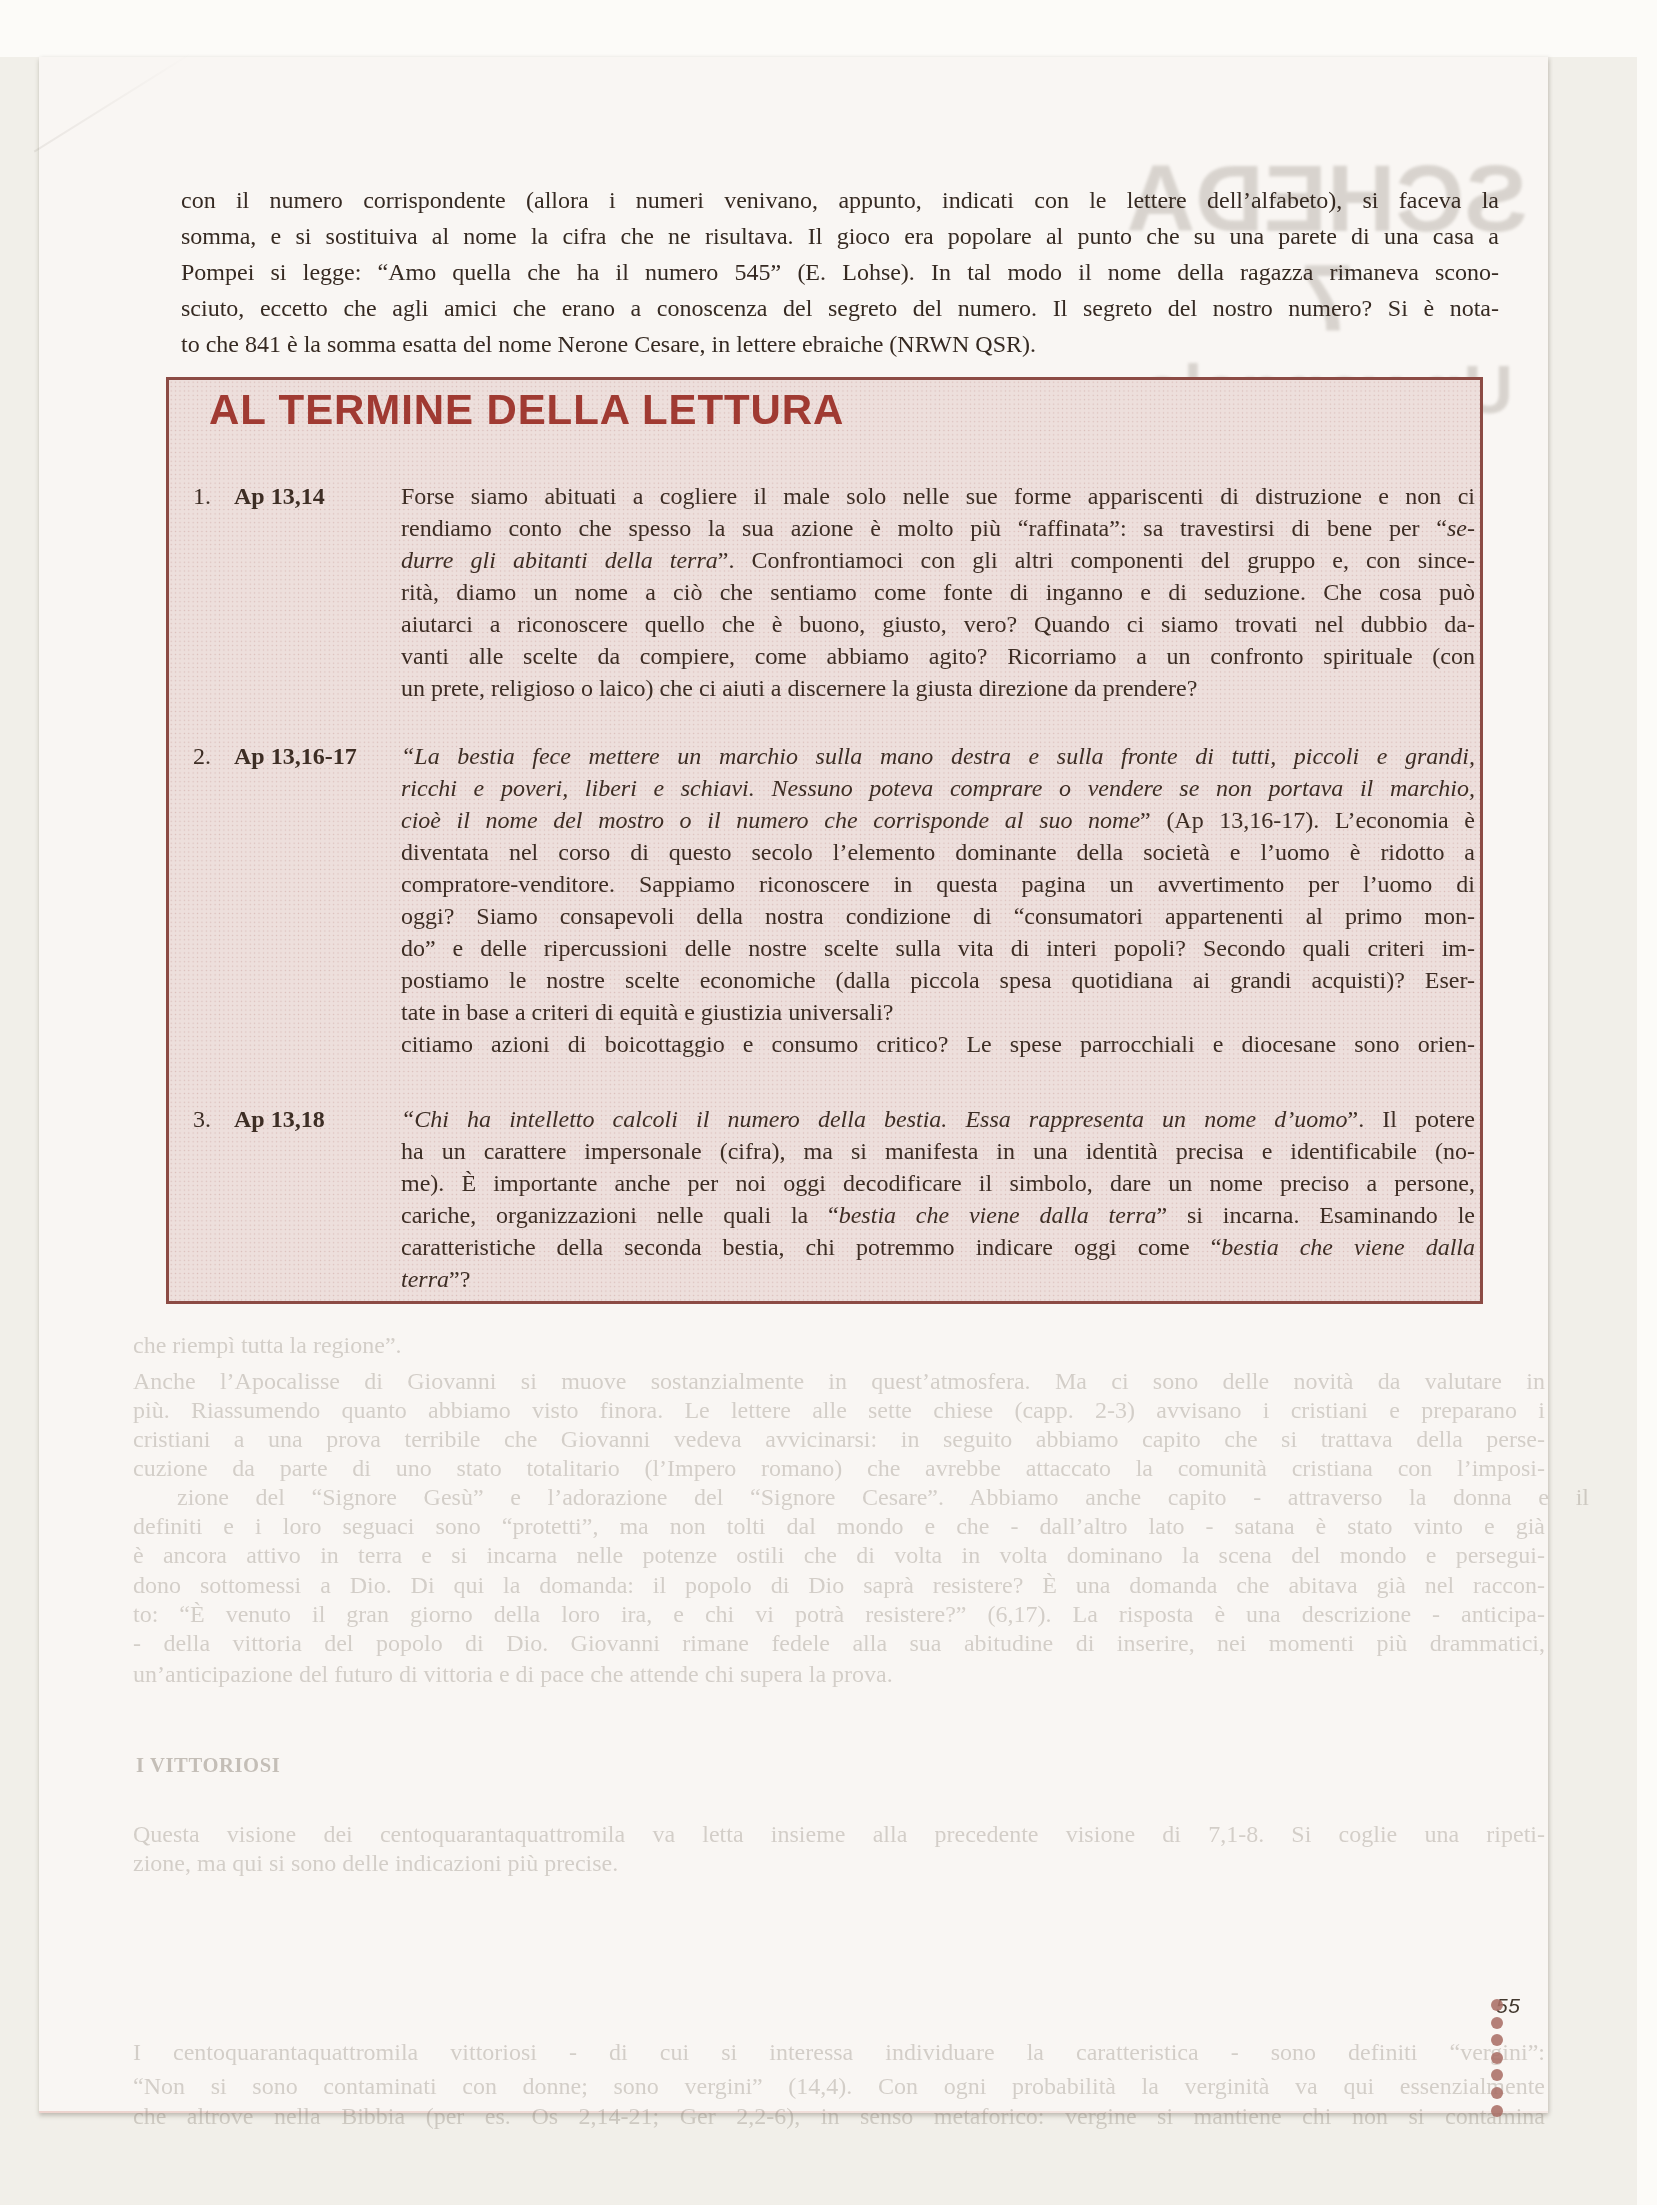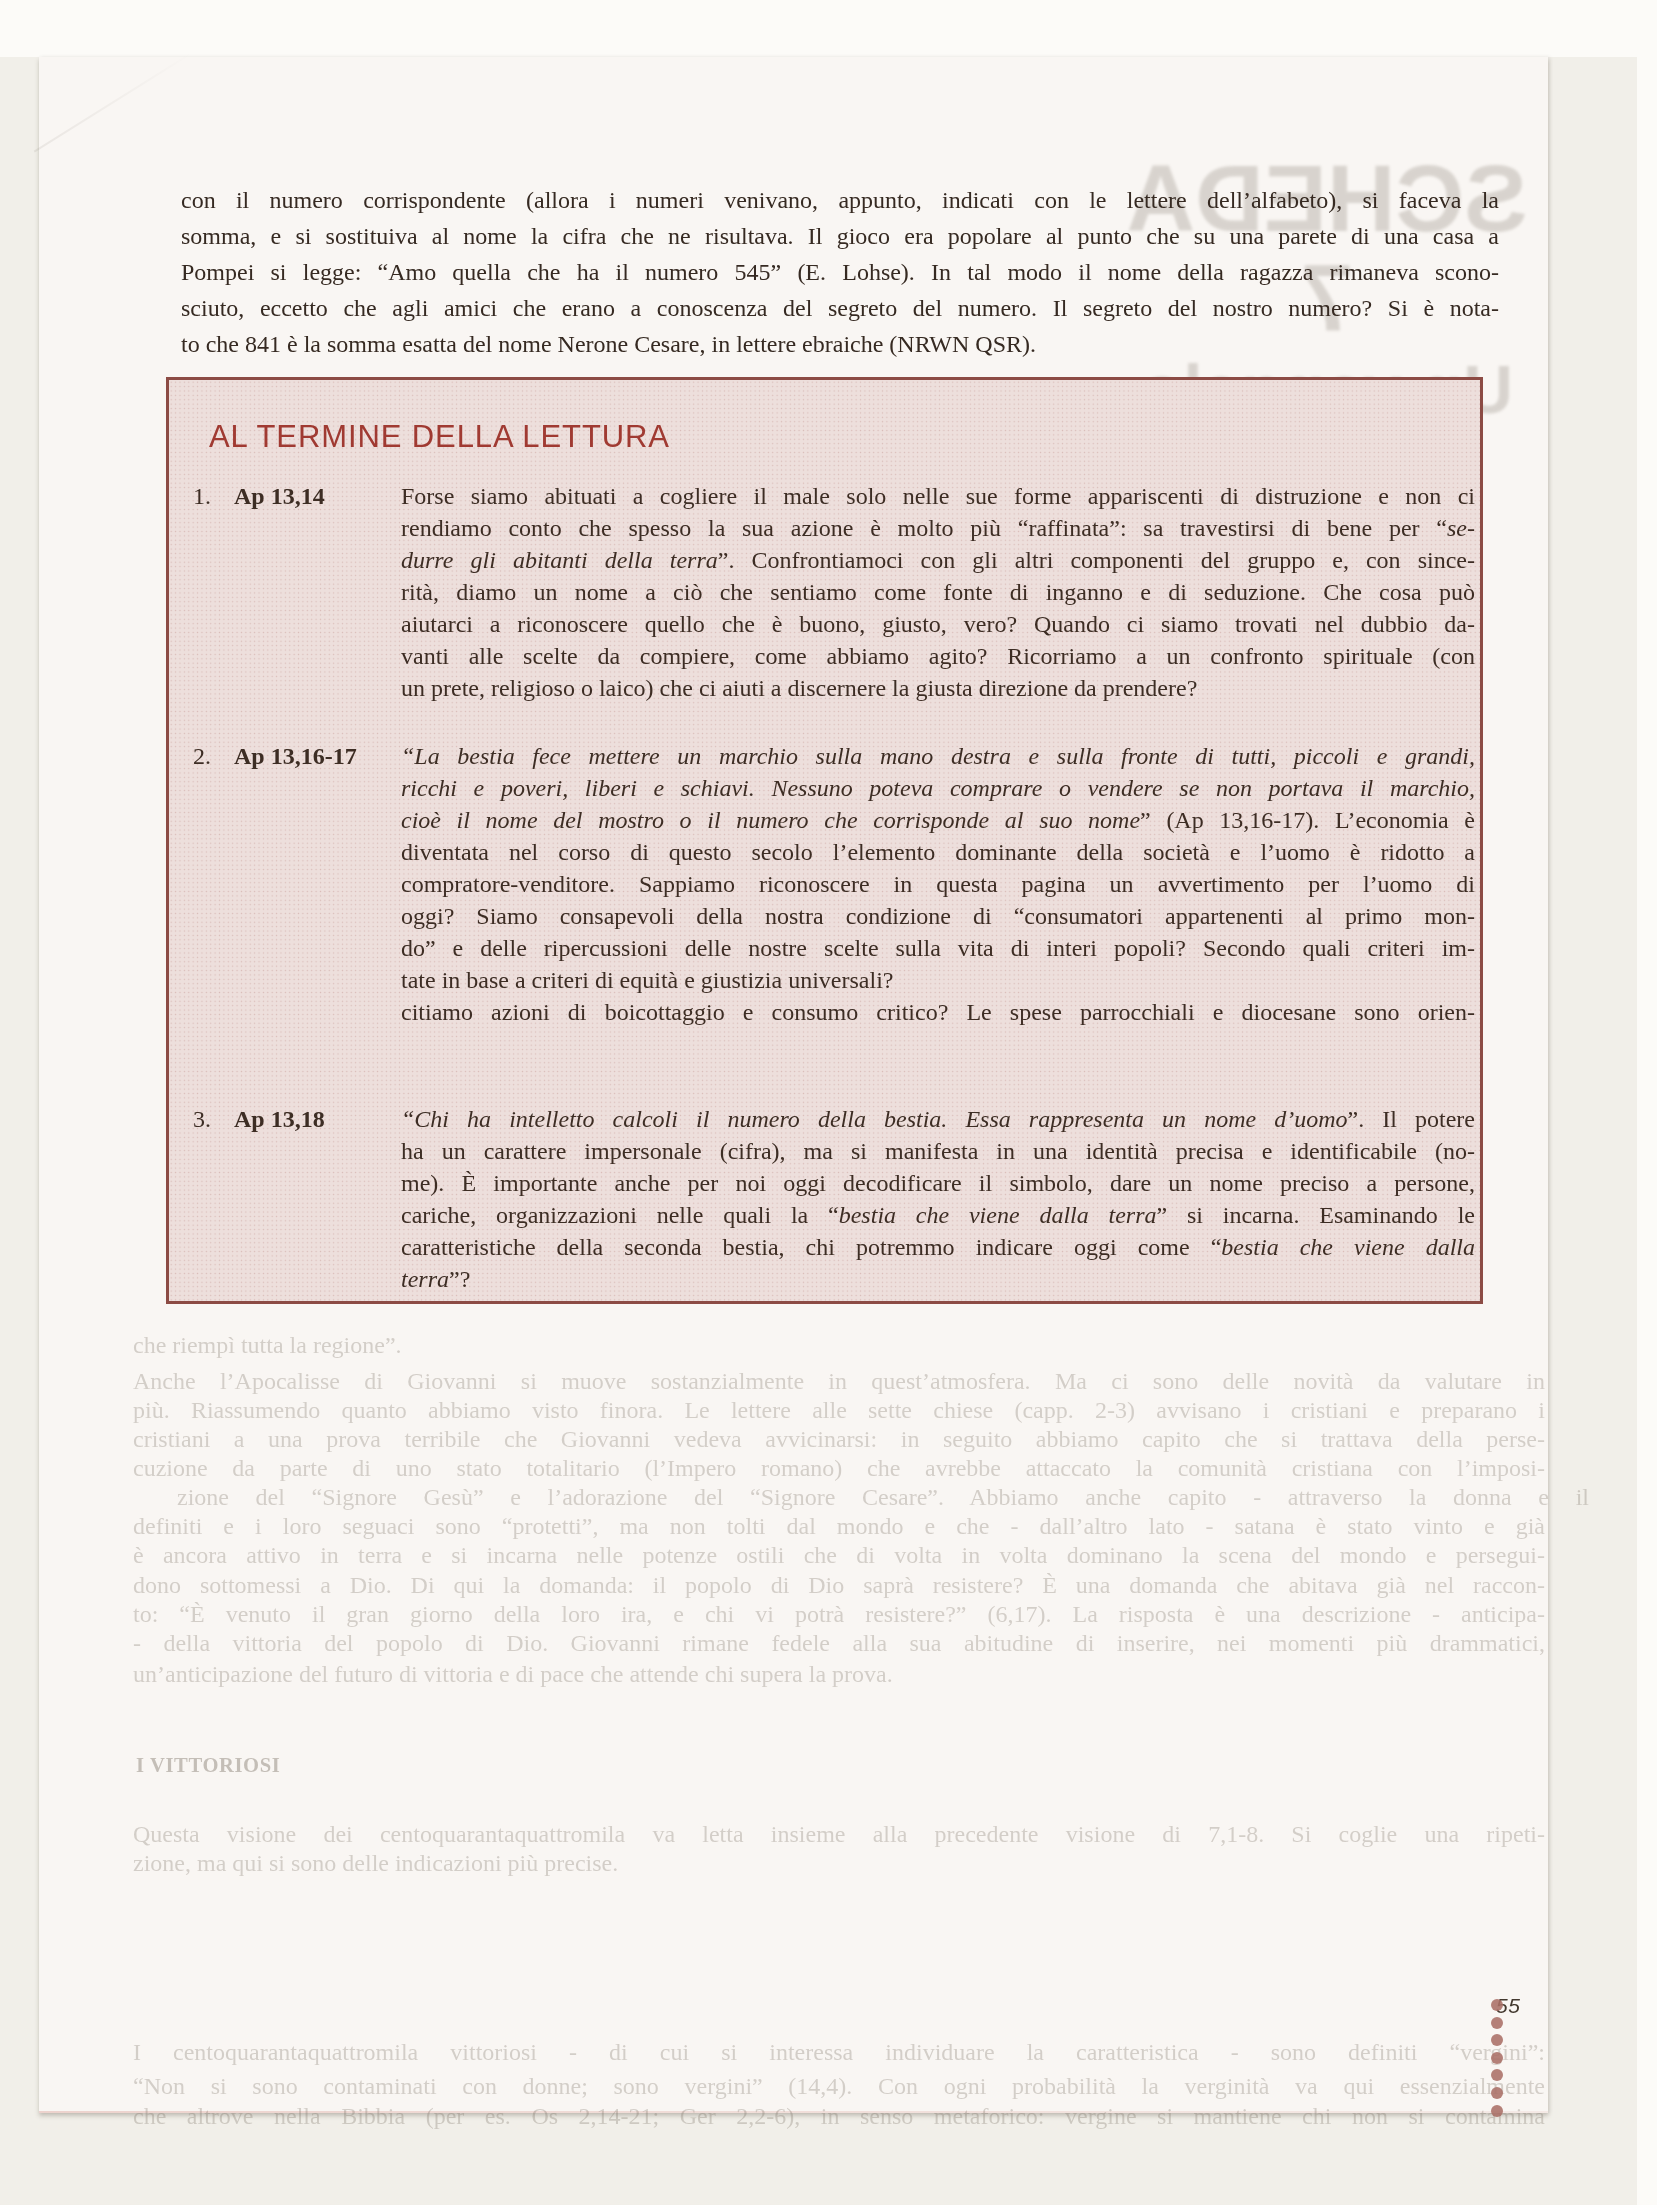--- a/index.html
+++ b/index.html
@@ -18,22 +18,22 @@
   #intro{position:absolute;left:142px;top:125px;width:1318px;z-index:3;color:var(--text,#362a22);}
   .il{font-size:24px;line-height:36px;white-space:normal;}
   .j{text-align:justify;text-align-last:justify;}
   .it{font-style:italic;}
   
   #box{position:absolute;left:127px;top:320px;width:1311px;height:921px;z-index:3;
        border:3.7px solid var(--box-border,#8c4b44);
        background-color:var(--box-background,#eddfdc);
        background-image:radial-gradient(circle, var(--box-dot,#d9bcb8) 0.8px, transparent 0.9px);
        background-size:4.4px 4.4px;}
-  #box-title{position:absolute;left:40px;top:39px;font-family:"Liberation Sans", sans-serif;
-       font-weight:normal;font-size:31px;letter-spacing:0.9px;color:var(--box-title,#a03a32);}
+  #box-title{position:absolute;left:40px;top:6px;font-family:"Liberation Sans", sans-serif;
+       font-weight:bold;font-size:42px;letter-spacing:0.9px;color:var(--box-title,#a03a32);}
   .item{position:absolute;left:0;right:0;color:#3d2d24;}
   .num{position:absolute;left:24px;top:0;font-size:24px;line-height:32px;}
   .ref{position:absolute;left:65px;top:0;font-size:24px;line-height:32px;font-weight:bold;}
   .itxt{margin-left:232px;width:1074px;}
   .bl{font-size:24px;line-height:32px;}
   
   #ghost{position:absolute;left:0;top:0;width:1509px;height:2056px;z-index:1;}
   .gl{position:absolute;left:94px;width:1412px;font-size:24px;line-height:29px;
       color:var(--ghost-text,#7d7367);opacity:.30;filter:blur(0.2px);}
   .gl.full{text-align:justify;text-align-last:justify;}
@@ -114,20 +114,21 @@
           <span class="num">2.</span>
           <span class="ref">Ap 13,16-17</span>
           <div class="itxt">
             <div class="bl j"><span class="it">“La bestia fece mettere un marchio sulla mano destra e sulla fronte di tutti, piccoli e grandi,</span></div>
             <div class="bl j"><span class="it">ricchi e poveri, liberi e schiavi. Nessuno poteva comprare o vendere se non portava il marchio,</span></div>
             <div class="bl j"><span class="it">cioè il nome del mostro o il numero che corrisponde al suo nome</span><span>” (Ap 13,16-17). L’economia è</span></div>
             <div class="bl j">diventata nel corso di questo secolo l’elemento dominante della società e l’uomo è ridotto a</div>
             <div class="bl j">compratore-venditore. Sappiamo riconoscere in questa pagina un avvertimento per l’uomo di</div>
             <div class="bl j">oggi? Siamo consapevoli della nostra condizione di “consumatori appartenenti al primo mon-</div>
             <div class="bl j">do” e delle ripercussioni delle nostre scelte sulla vita di interi popoli? Secondo quali criteri im-</div>
+            <div class="bl j">postiamo le nostre scelte economiche (dalla piccola spesa quotidiana ai grandi acquisti)? Eser-</div>
             <div class="bl">tate in base a criteri di equità e giustizia universali?</div>
             <div class="bl j">citiamo azioni di boicottaggio e consumo critico? Le spese parrocchiali e diocesane sono orien-</div>
           </div>
         </div>
         <div class="item" style="top: 723px;">
           <span class="num">3.</span>
           <span class="ref">Ap 13,18</span>
           <div class="itxt">
             <div class="bl j"><span class="it">“Chi ha intelletto calcoli il numero della bestia. Essa rappresenta un nome d’uomo</span><span>”. Il potere</span></div>
             <div class="bl j">ha un carattere impersonale (cifra), ma si manifesta in una identità precisa e identificabile (no-</div>

